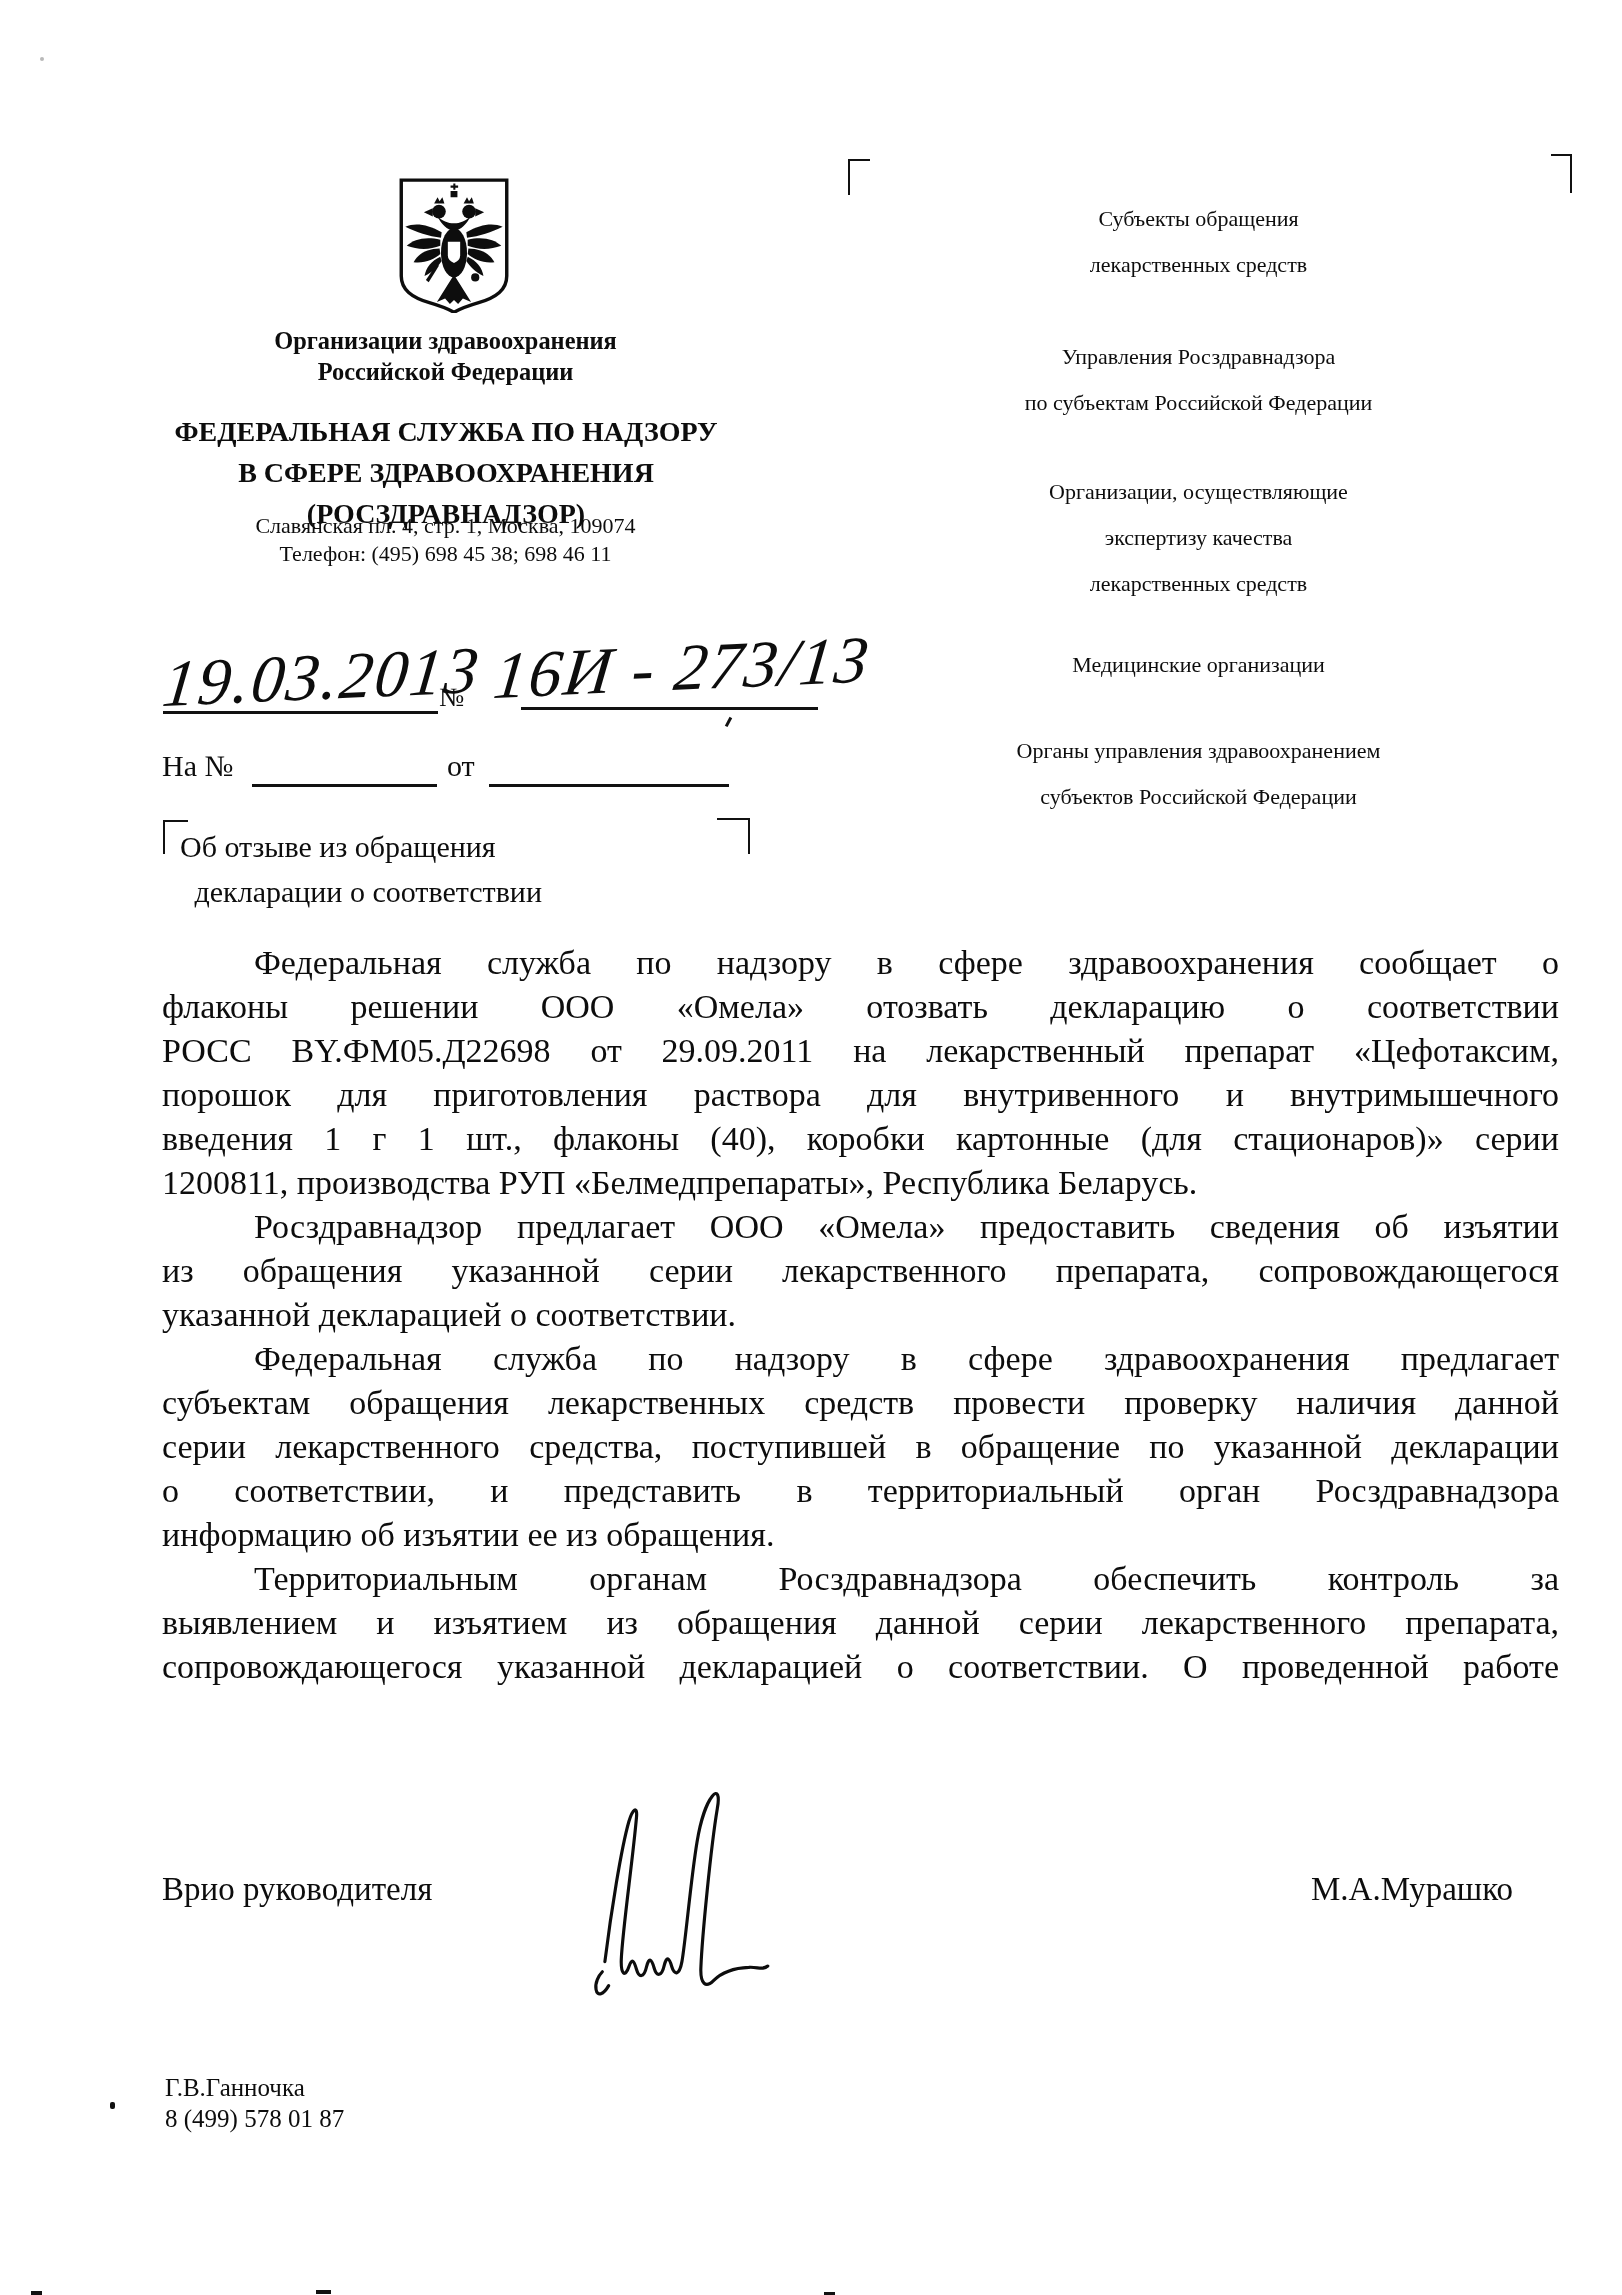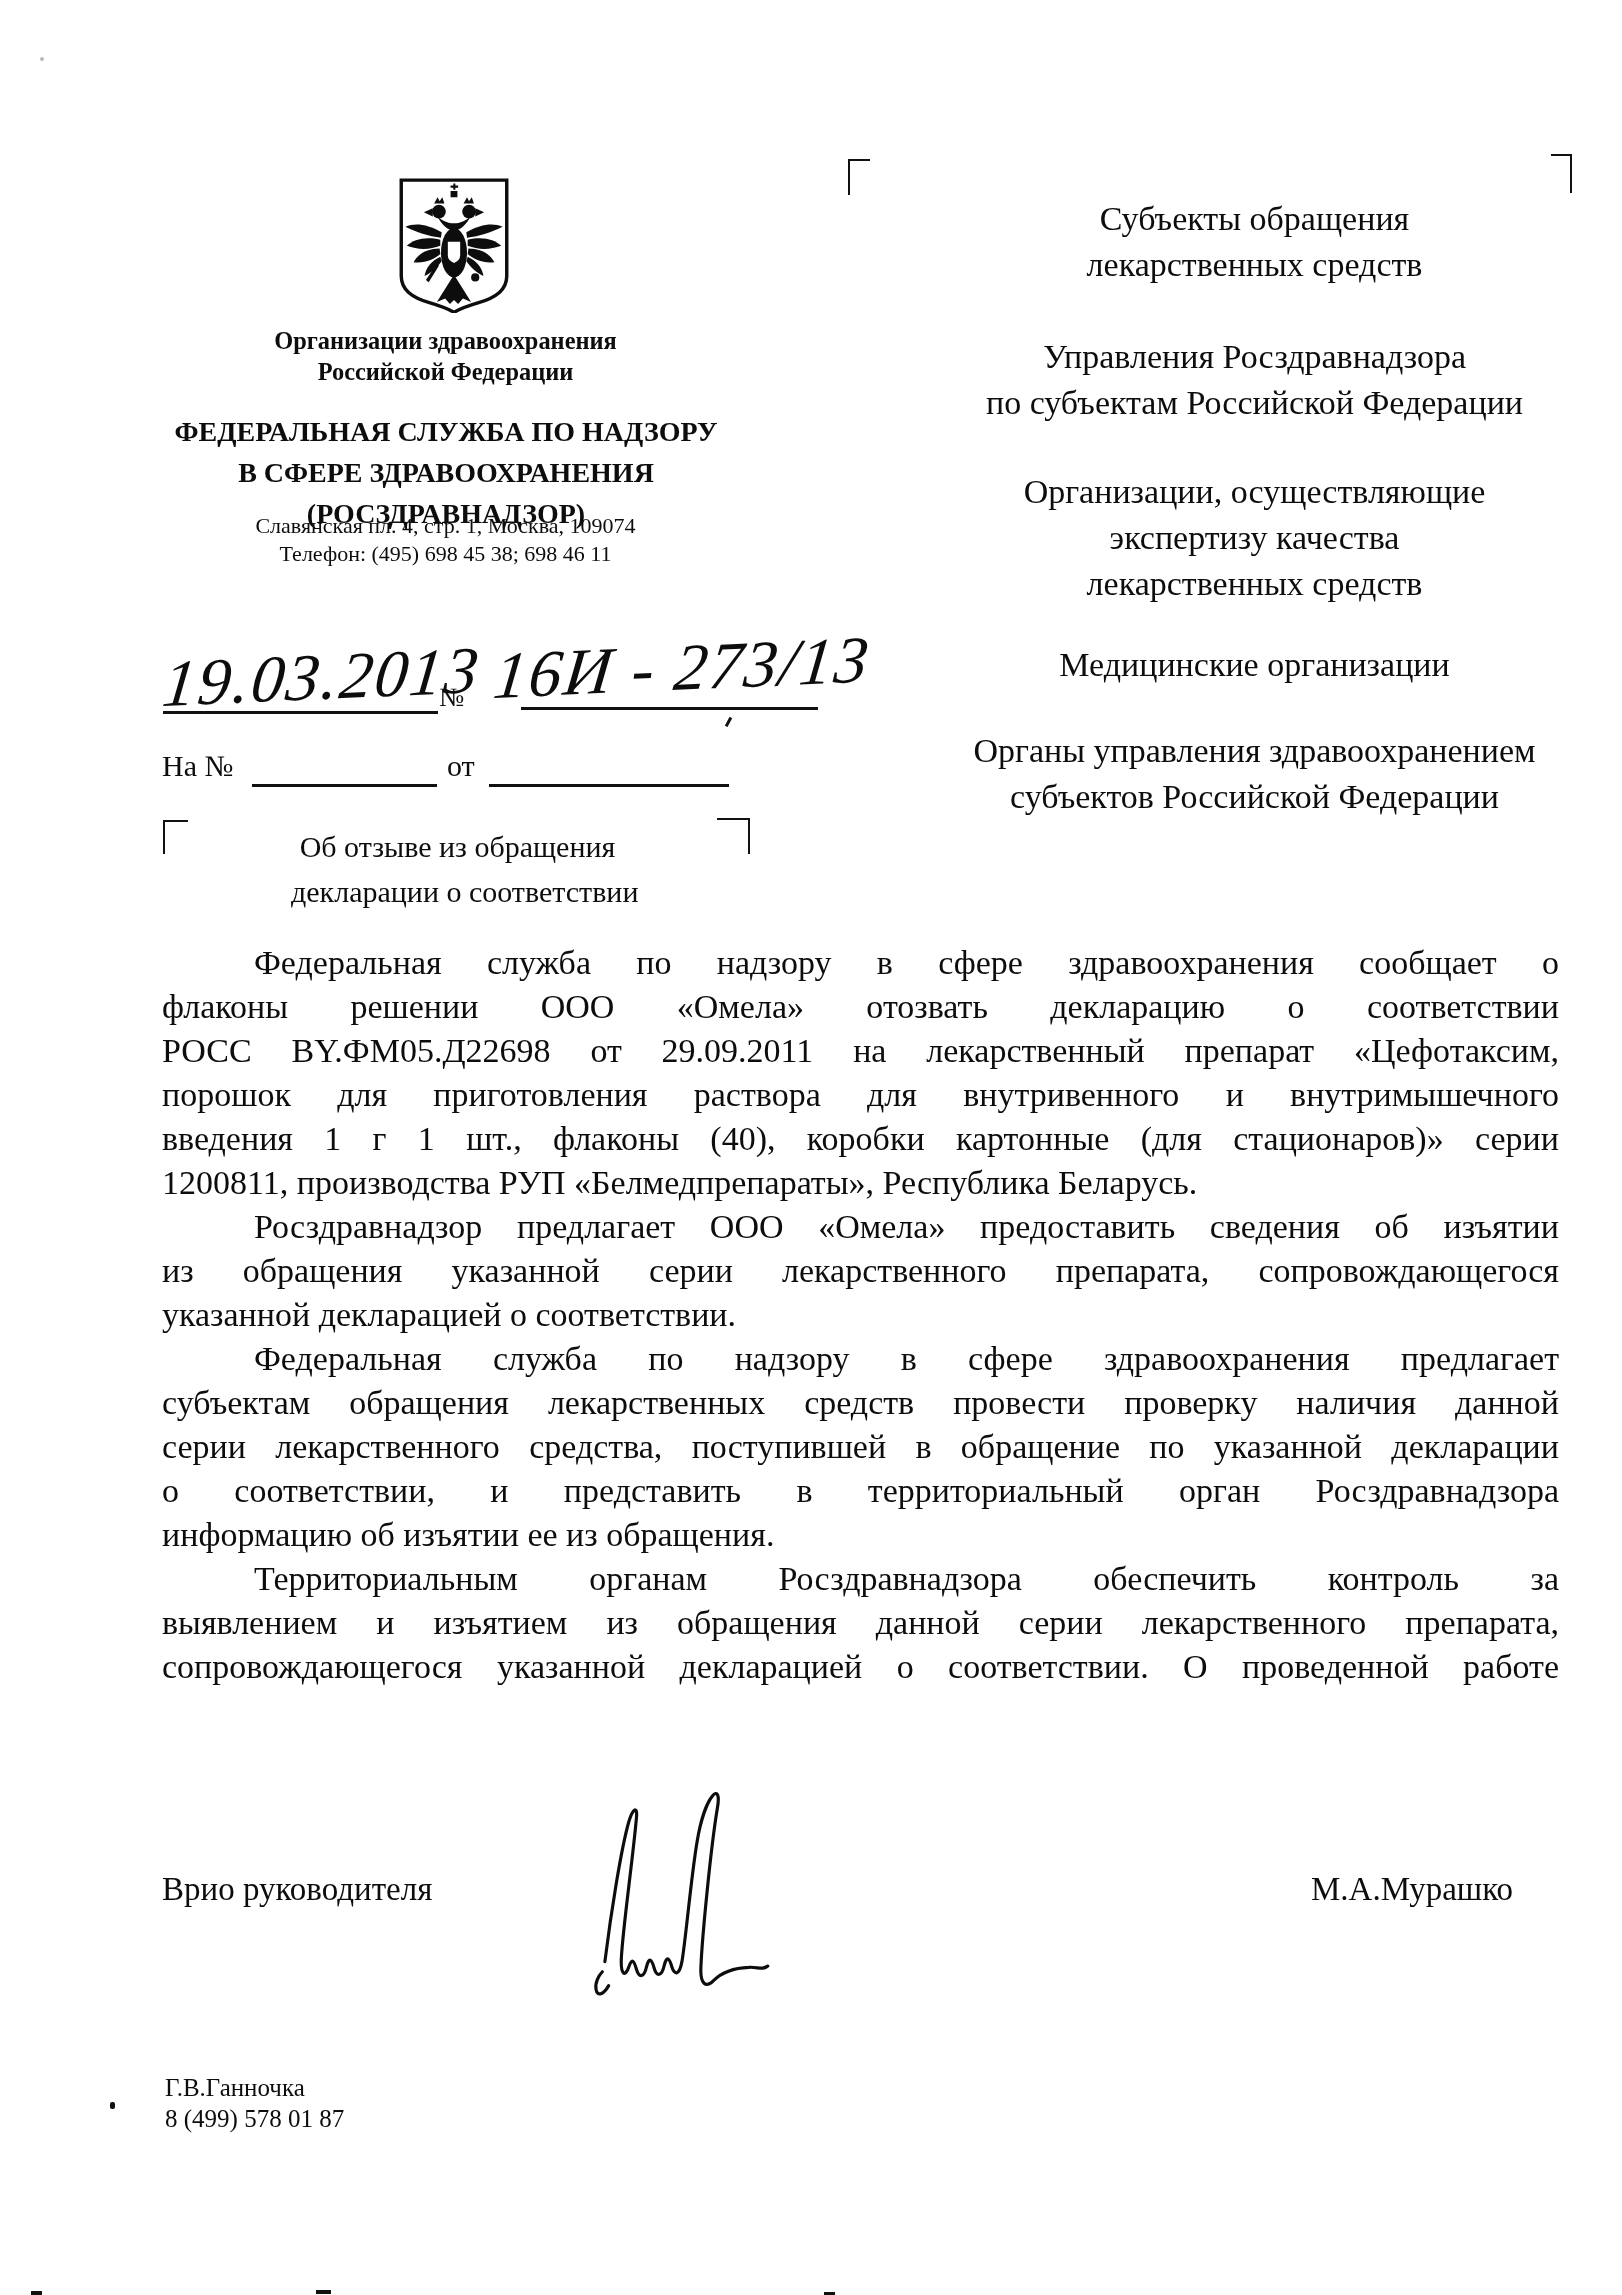--- a/index.html
+++ b/index.html
@@ -54,28 +54,28 @@
   
   .cm { position:absolute; }
   .cm-tl { border-left:2.6px solid #111; border-top:2.6px solid #111; }
   .cm-tr { border-right:2.6px solid #111; border-top:2.6px solid #111; }
   .cm-addr-l { left:848px; top:159px;  width:20px; height:34px; }
   .cm-addr-r { left:1551px; top:154px;  width:18.5px; height:37px; }
   .cm-subj-l { left:163px;  top:820px; width:22.5px; height:32px; }
   .cm-subj-r { left:717px; top:818px; width:31px; height:34px; }
 
   
-  .subject { left:180px; top:824px; width:555px; font-size:30px; line-height:45px;text-align:center; }
+  .subject { left:180px; top:824px; width:555px; font-size:30px; line-height:45px; }
   .subject .l2 { padding-left:14.5px; }
 
   
   .recipient {
-    left:937px; width:635px;
+    left:881px; width:635px;
     text-align:center;
-    font-size:34px; line-height:46px;
+    font-size:22px; line-height:46px;
   }
   .r1 { top:196px; }
   .r2 { top:334px; }
   .r3 { top:469px; }
   .r4 { top:642px; }
   .r5 { top:728px; }
 
   
   .body-block { left:162px; top:941px; width:1397px; font-size:34px; }
   .bl { line-height:44px; text-align:justify; text-align-last:justify; }

